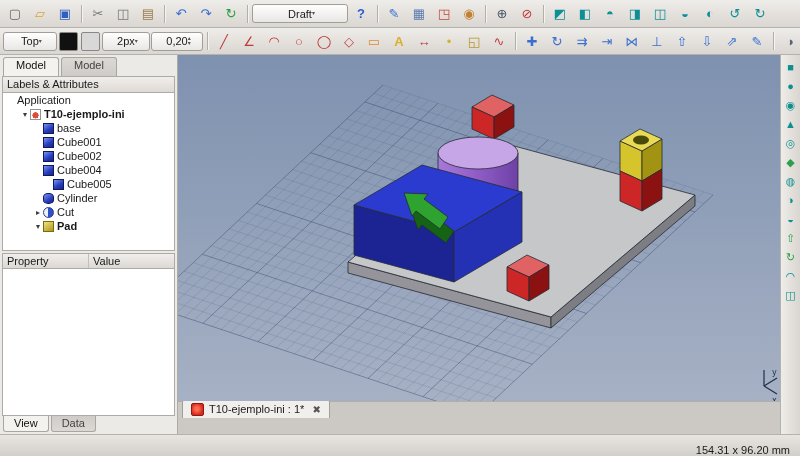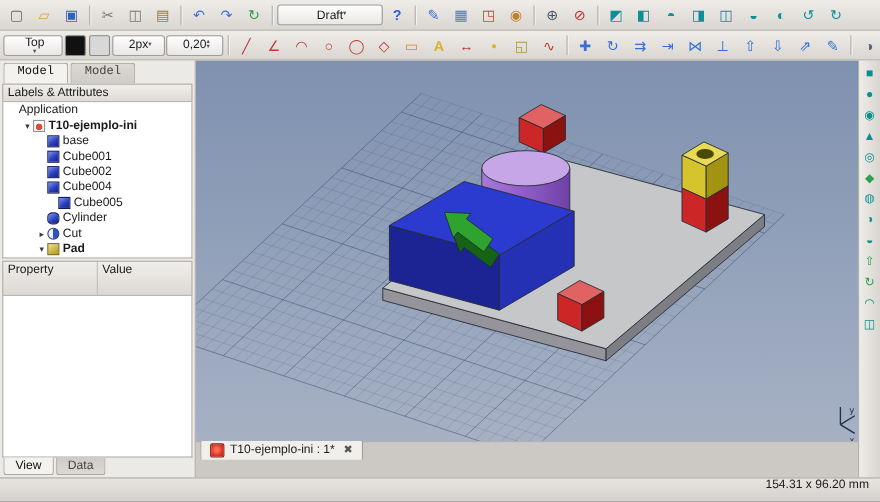--- a/index.html
+++ b/index.html
@@ -22,39 +22,39 @@
   .tb-arrows span{font-size:6px;line-height:5px;color:#555;}
   .tb-swatch{width:17px;height:17px;border:1px solid #8a8683;border-radius:2px;flex:0 0 auto;margin:0 1px;}
   
   .main{flex:1;display:flex;min-height:0;}
   .left-panel{width:178px;flex:0 0 178px;background:#eceae6;border-right:1px solid #aeaaa6;
               display:flex;flex-direction:column;box-sizing:border-box;}
   .panel-header{height:17px;display:flex;align-items:center;padding:0 4px;color:#333;}
   .panel-header .sp{flex:1;}
   .ph-btn{width:13px;height:13px;display:flex;align-items:center;justify-content:center;
           font-size:9px;color:#555;border:1px solid transparent;}
-  .panel-tabs{display:flex;padding:2px 3px 0 3px;height:19px;font-family:Liberation Mono, monospace;}
+  .panel-tabs{display:flex;padding:2px 3px 0 3px;height:19px;}
   .ptab{padding:1px 12px 2px 12px;border:1px solid #a9a5a1;border-bottom:none;margin-right:2px;
         background:linear-gradient(#dcd8d4,#cfcbc7);border-radius:3px 3px 0 0;color:#444;}
   .ptab.active{background:#f4f2ef;color:#111;}
   .labels-hdr{margin:0 2px;height:15px;line-height:15px;padding:0 4px;
         border:1px solid #aeaaa6;background:linear-gradient(#f0eeeb,#dedad6);}
   .tree-area{flex:1;margin:0 2px;background:#ffffff;border:1px solid #aeaaa6;border-top:none;
         overflow:hidden;}
   .tree-row{display:flex;align-items:center;height:14px;white-space:nowrap;}
   .tree-row.bold{font-weight:bold;}
   .tree-row.dim{color:#9b9b9b;}
   .twisty{width:10px;font-size:8px;color:#3a3a3a;text-align:center;flex:0 0 10px;}
   .ticon{width:11px;height:11px;margin-right:3px;flex:0 0 11px;box-sizing:border-box;}
   .ic-doc{background:radial-gradient(circle at 50% 60%, #e04a38 42%, #fdfdfd 46%);border:1px solid #98938f;}
   .ic-cube{background:linear-gradient(145deg,#7b96f2 0%,#2a3fc0 55%,#17257f 100%);border:1px solid #0e1a5e;}
   .ic-cyl{background:linear-gradient(145deg,#7b96f2 0%,#2a3fc0 60%,#17257f 100%);border:1px solid #0e1a5e;border-radius:45%/35%;}
   .ic-cut{background:linear-gradient(90deg,#eef1fb 50%,#3050c8 50%);border:1px solid #2a3a8a;border-radius:50%;}
   .ic-pad{background:linear-gradient(145deg,#f2e47c,#ac9620);border:1px solid #7a6a10;}
-  .prop-hdr{margin:2px 2px 0 2px;display:flex;height:32px;border:1px solid #aeaaa6;
+  .prop-hdr{margin:2px 2px 0 2px;display:flex;height:16px;border:1px solid #aeaaa6;
         background:linear-gradient(#f0eeeb,#dcd8d4);box-sizing:border-box;}
   .prop-hdr div{flex:1;padding:1px 4px;border-right:1px solid #c3bfbb;box-sizing:border-box;}
   .prop-hdr div:last-child{border-right:none;}
   .prop-body{height:146px;margin:0 2px;background:#ffffff;border:1px solid #aeaaa6;border-top:none;}
   .bottom-tabs{display:flex;height:18px;padding:0 3px;align-items:flex-start;}
   .btab{padding:1px 10px 2px 10px;border:1px solid #a9a5a1;border-top:none;margin-right:2px;
         background:linear-gradient(#cfcbc7,#dcd8d4);border-radius:0 0 3px 3px;color:#444;}
   .btab.active{background:#f4f2ef;color:#111;}
   
   .center{flex:1;display:flex;flex-direction:column;min-width:0;}
@@ -68,21 +68,21 @@
         border:1px solid #8d1a12;}
   .doc-close{font-size:10px;color:#555;margin-left:3px;}
   
   .right-toolbar{width:20px;flex:0 0 20px;background:linear-gradient(90deg,#efede9,#d9d5d1);
         border-left:1px solid #b5b1ad;display:flex;flex-direction:column;align-items:center;
         padding-top:5px;gap:4px;box-sizing:border-box;}
   .rt-btn{width:16px;height:15px;display:flex;align-items:center;justify-content:center;}
   .rt-btn span{font-size:11px;line-height:1;}
   
   .statusbar{height:22px;background:linear-gradient(#e8e5e1,#d3cfcb);border-top:1px solid #b5b1ad;
-        display:flex;align-items:flex-start;padding:0 10px;box-sizing:border-box;}
+        display:flex;align-items:flex-end;padding:0 10px;box-sizing:border-box;}
   .statusbar .sp{flex:1;}
   
   :root{
     --c-grid_line:#2e3f66; --c-edge:#242b34;
     --c-plate_top:#c6c7c9; --c-plate_left:#94949a; --c-plate_right:#7d7d84;
     --c-box_top:#2b3bd0; --c-box_left:#1c2493; --c-box_right:#2531b5;
     --c-cyl_top:#c7a6e8; --c-cyl_left:#a879d8; --c-cyl_mid:#8f5cc6; --c-cyl_right:#6e41a6;
     --c-arrow_top:#2fa32f; --c-arrow_side:#156315;
     --c-cube_top:#e06262; --c-cube_left:#cd2626; --c-cube_right:#8c1212;
     --c-tower_top:#e8da52; --c-tower_left:#d6c42c; --c-tower_right:#a39312; --c-tower_hole:#4a4a08;
@@ -188,21 +188,21 @@
         <span style="color: rgb(13, 143, 150);">◐</span>
       </div>
       <div class="tb-btn">
         <span style="color: rgb(13, 143, 150);">↺</span>
       </div>
       <div class="tb-btn">
         <span style="color: rgb(13, 143, 150);">↻</span>
       </div>
     </div>
   <div class="toolbar toolbar-row2">
-      <div class="tb-combo" style="width: 54px; flex-direction: column;">
+      <div class="tb-combo" style="width: 54px;">
         <span>Top</span>
         <span class="tb-arrows">
           <span>▾</span>
         </span>
       </div>
       <div class="tb-swatch" style="background: rgb(17, 17, 17);"></div>
       <div class="tb-swatch" style="background: rgb(216, 216, 216);"></div>
       <div class="tb-combo" style="width: 48px;">
         <span>2px</span>
         <span class="tb-arrows">

